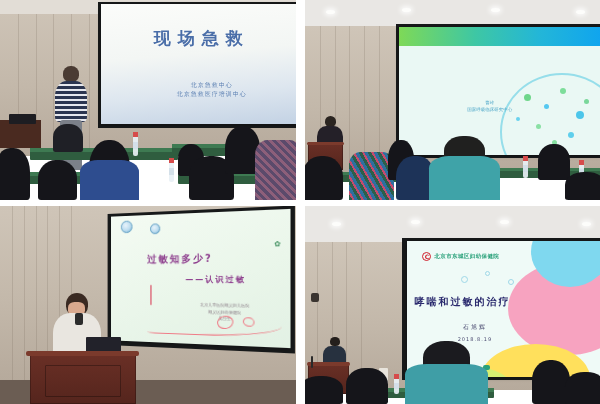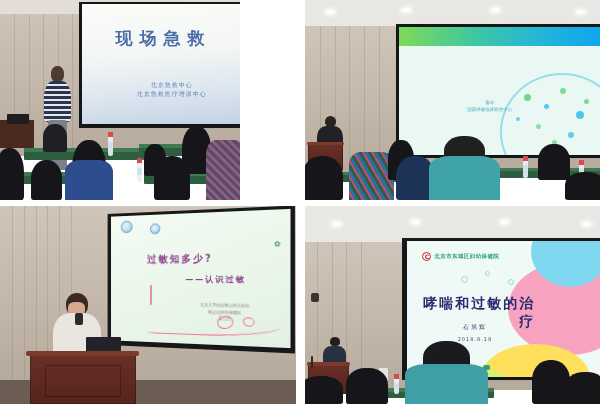--- a/index.html
+++ b/index.html
@@ -2,21 +2,21 @@
 <html><head>
 <meta charset="utf-8">
 <style>
   * { margin:0; padding:0; box-sizing:border-box; }
   html,body { width:600px; height:404px; overflow:hidden; background:#ffffff;
     font-family:"DejaVu Sans","Liberation Sans",sans-serif; }
 
   #grid { position:relative; width:600px; height:404px; background:#ffffff; }
 
   .panel { position:absolute; overflow:hidden; }
-  #p1 { left:0px;   top:0px;   width:240px; height:200px; }
+  #p1 { left:0px;   top:0px;   width:296px; height:200px; }
   #p2 { left:305px; top:0px;   width:295px; height:200px; }
   #p3 { left:0px;   top:206px; width:296px; height:198px; }
   #p4 { left:305px; top:206px; width:295px; height:198px; }
 
   .scene { position:absolute; inset:0; }
 
   
   .ceiling { position:absolute; left:0; right:0; top:0; background:#e9e7e4; }
   .downlight { position:absolute; width:9px; height:4px; border-radius:50%;
     background:#fdfdfb; box-shadow:0 0 5px 2px rgba(255,255,255,.85); }
@@ -76,22 +76,22 @@
   .s4-cyan { position:absolute; right:-4%; top:-18%; width:40%; height:52%;
     border-radius:50%; background:#7fd8ef; }
   .s4-yellow { position:absolute; right:6%; bottom:-26%; width:56%; height:50%;
     border-radius:50%; background:#ffe05c; }
   .s4-green { position:absolute; left:-6%; bottom:-24%; width:60%; height:34%;
     border-radius:50%; background:#d6ef72; }
   .s4-head { position:absolute; left:8%; top:8%; display:flex; align-items:center; gap:3px; }
   .s4-logo { width:9px; height:9px; border-radius:50%; border:1.5px solid #d0202c;
     color:#d0202c; font-size:6px; line-height:7px; text-align:center; font-weight:700; }
   .s4-headtxt { color:#2aa17a; font-size:5.5px; font-weight:700; letter-spacing:.4px; }
-  .s4-title { position:absolute; left:4%; top:40%; width:62%; text-align:right;
-    color:#2a2a6e; font-size:14px; font-weight:700; letter-spacing:2px; }
+  .s4-title { position:absolute; left:4%; top:40%; width:62%; text-align:left;
+    color:#2a2a6e; font-size:10px; font-weight:700; letter-spacing:2px; }
   .s4-name { position:absolute; left:4%; top:60%; width:62%; text-align:center;
     color:#4a4a70; font-size:6px; letter-spacing:2px; }
   .s4-date { position:absolute; left:4%; top:70%; width:62%; text-align:center;
     color:#4a4a70; font-size:5px; letter-spacing:1px; }
   .s4-dot { position:absolute; left:39%; bottom:5%; width:7px; height:5px;
     border-radius:2px; background:#2aa17a; }
 
   
   .person { position:absolute; }
   .head { position:absolute; border-radius:48% 48% 42% 42%; }

